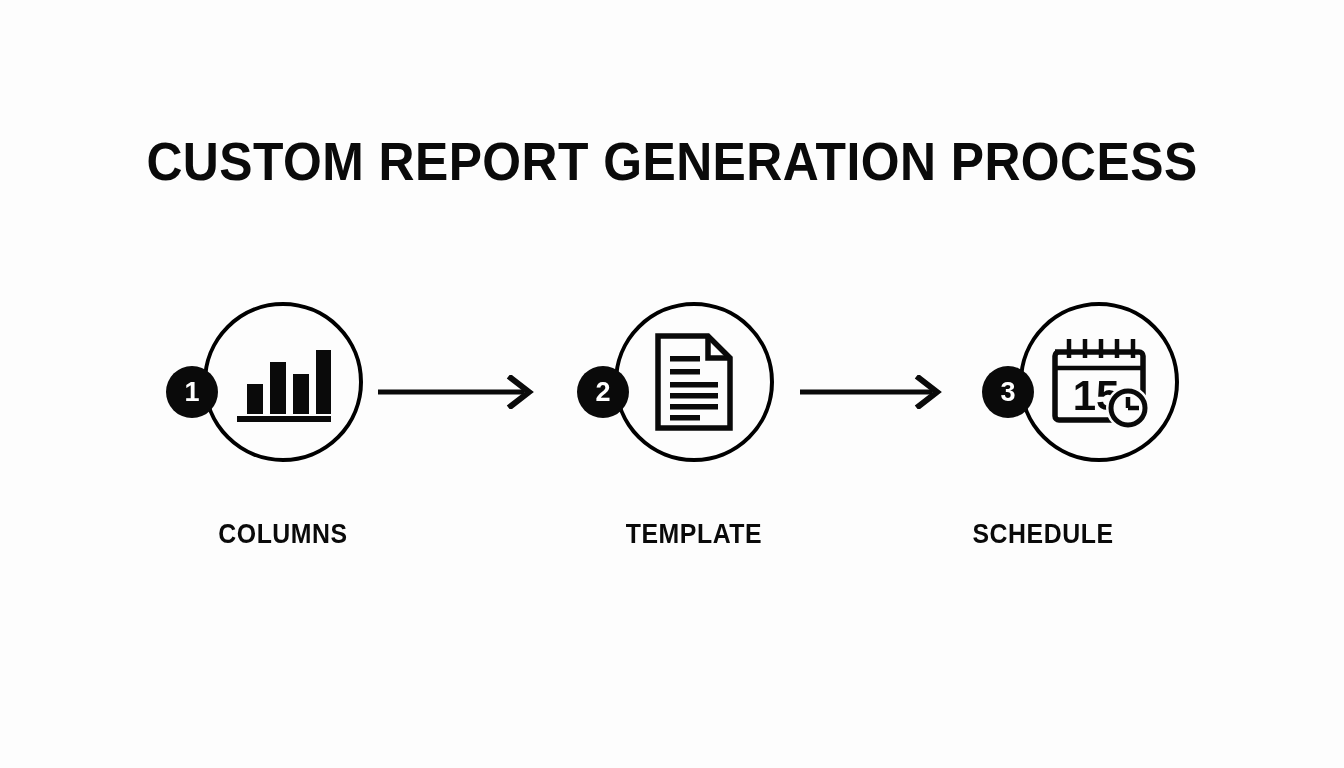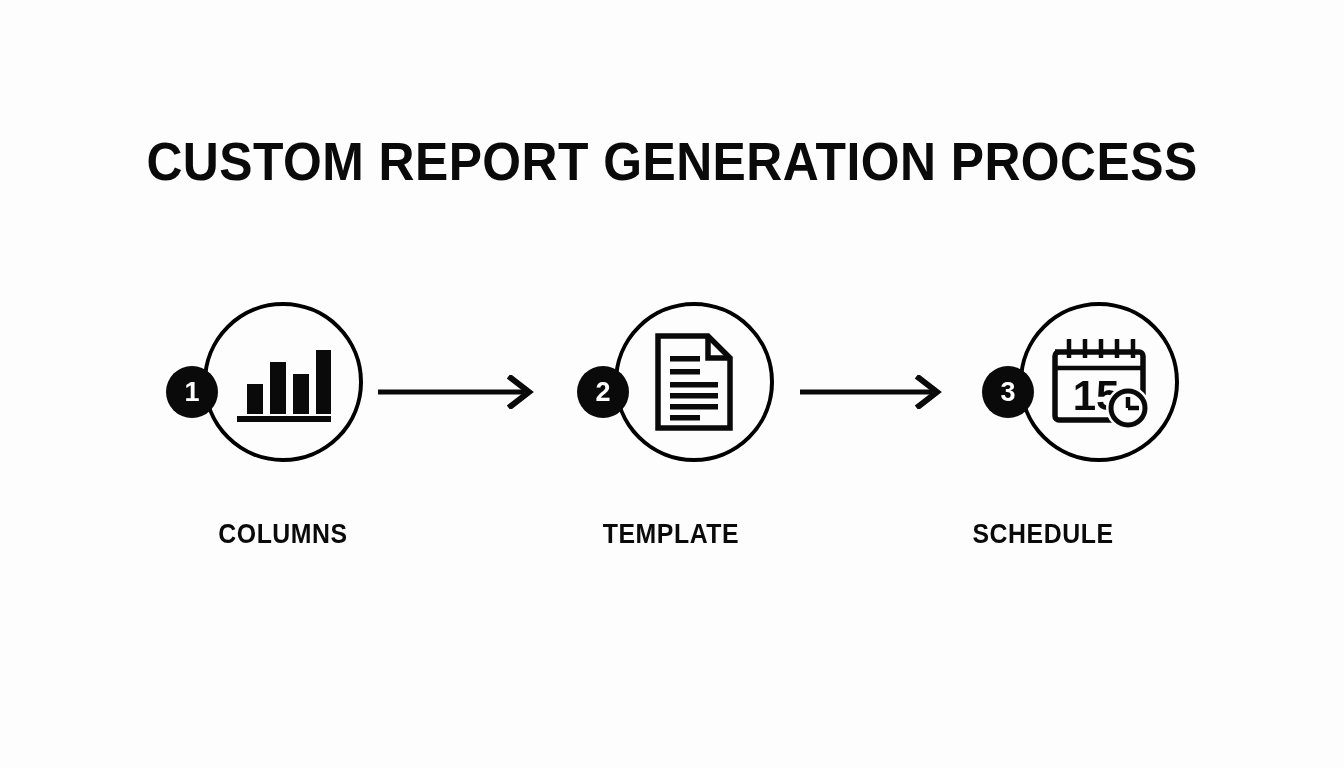--- a/index.html
+++ b/index.html
@@ -114,21 +114,21 @@
     transform: scaleX(0.92);
     white-space: nowrap;
   }
   .step-label-wrap {
     position: absolute;
     top: 0;
     width: 190px;
     height: 1px;
   }
   .sl-1 { left: 188px; }
-  .sl-2 { left: 576px; }
+  .sl-2 { left: 599px; }
   .sl-3 { left: 948px; }
 
   
   .arrow {
     position: absolute;
     top: 78px;
     height: 34px;
   }
   .arrow-1 { left: 378px; width: 160px; }
   .arrow-2 { left: 800px; width: 146px; }

